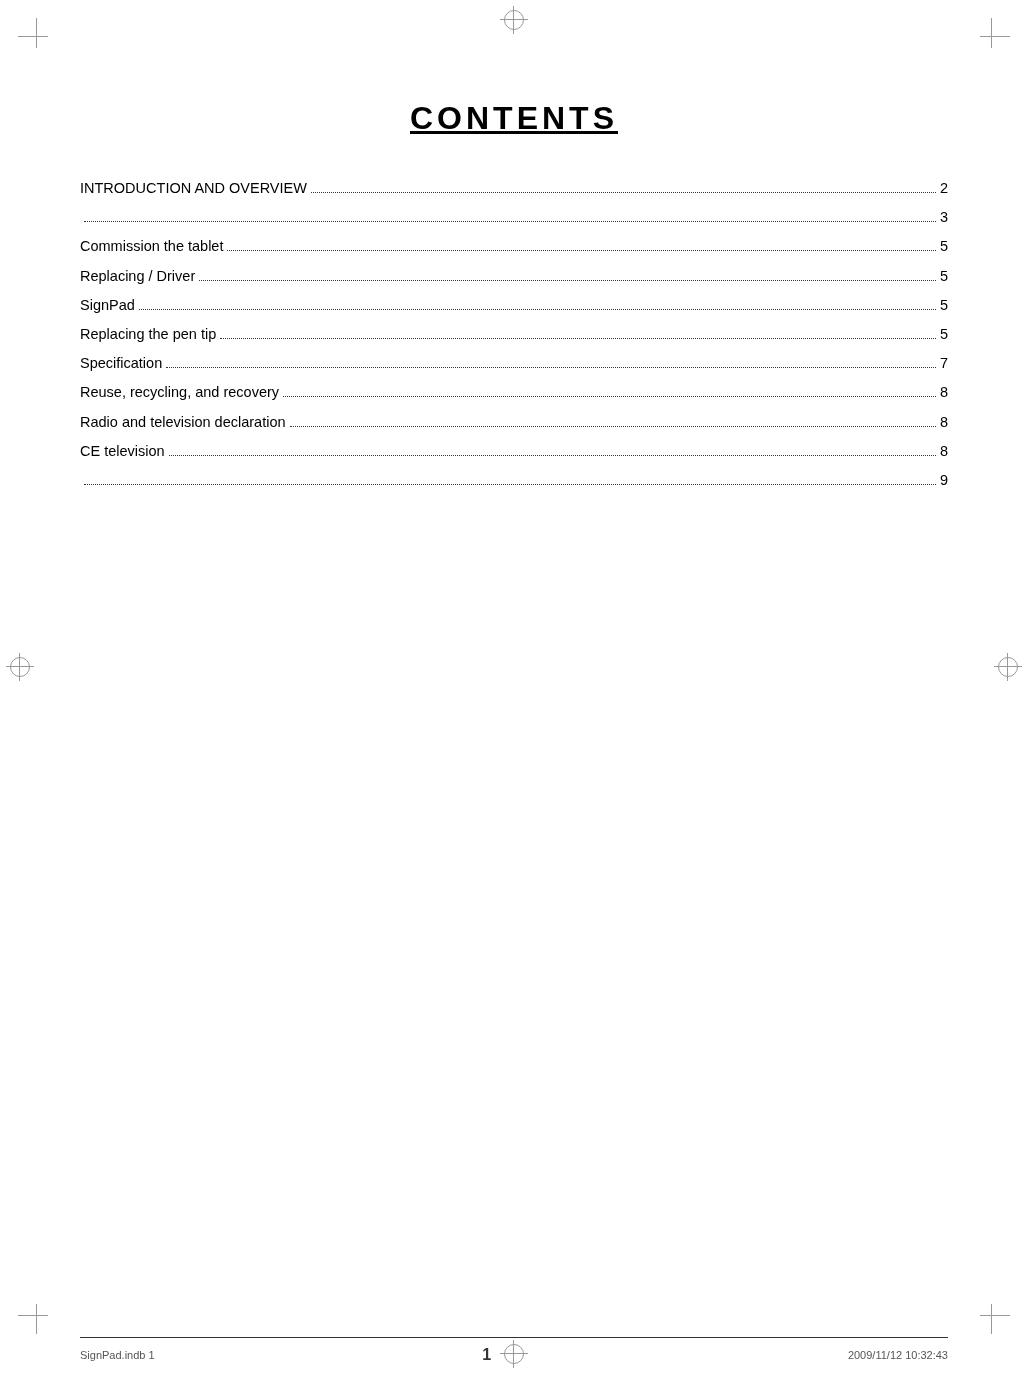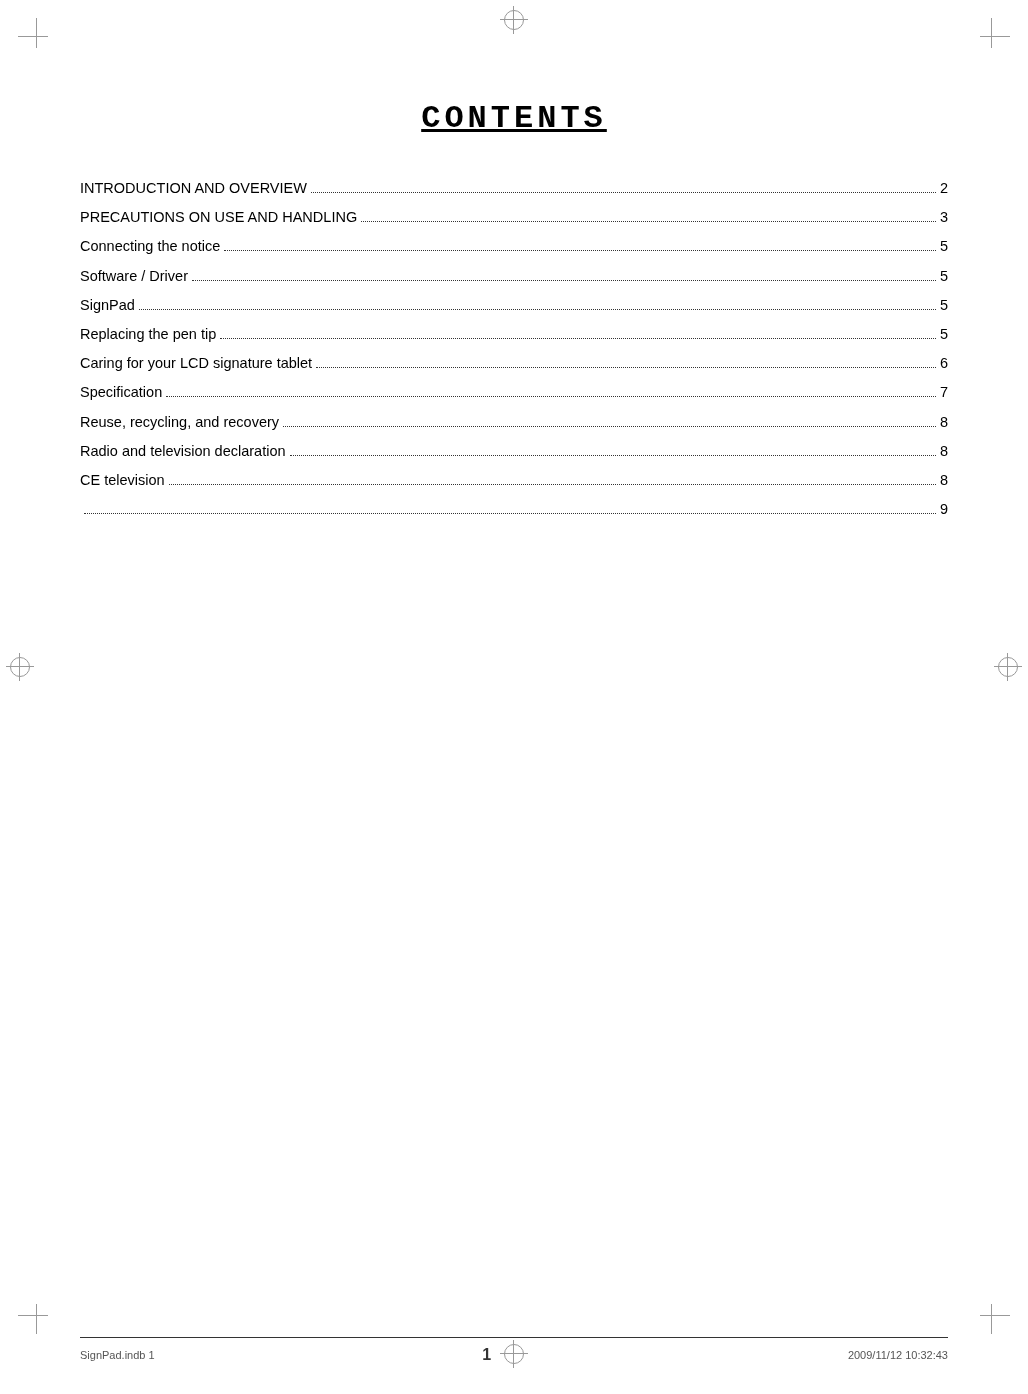--- a/index.html
+++ b/index.html
@@ -185,21 +185,21 @@
       bottom: 80px;
     }
 
     .page-title {
       text-align: center;
       font-size: 32px;
       font-weight: bold;
       letter-spacing: 4px;
       text-decoration: underline;
       margin-bottom: 40px;
-      font-family: Liberation Mono, monospace;
+      font-family: Liberation Sans, sans-serif;
     }
 
     .toc-list {
       list-style: none;
       margin-top: 10px;
     }
 
     .toc-item {
       display: flex;
       align-items: baseline;
@@ -305,48 +305,42 @@
 
     <h1 class="page-title">CONTENTS</h1>
 
     <ul class="toc-list">
     <li class="toc-item">
           <span class="toc-item-label">INTRODUCTION AND OVERVIEW</span>
           <span class="toc-item-dots"></span>
           <span class="toc-item-page">2</span>
         </li>
         <li class="toc-item">
-          <span class="toc-item-label">PRECAUTIONS ON USE AND HANDLING</span>
           <span class="toc-item-dots"></span>
           <span class="toc-item-page">3</span>
         </li>
         <li class="toc-item">
-          <span class="toc-item-label">Connecting the notice</span>
+          <span class="toc-item-label">Commission the tablet</span>
           <span class="toc-item-dots"></span>
           <span class="toc-item-page">5</span>
         </li>
         <li class="toc-item">
-          <span class="toc-item-label">Software / Driver</span>
+          <span class="toc-item-label">Replacing / Driver</span>
           <span class="toc-item-dots"></span>
           <span class="toc-item-page">5</span>
         </li>
         <li class="toc-item">
           <span class="toc-item-label">SignPad</span>
           <span class="toc-item-dots"></span>
           <span class="toc-item-page">5</span>
         </li>
         <li class="toc-item">
           <span class="toc-item-label">Replacing the pen tip</span>
           <span class="toc-item-dots"></span>
           <span class="toc-item-page">5</span>
-        </li>
-        <li class="toc-item">
-          <span class="toc-item-label">Caring for your LCD signature tablet</span>
-          <span class="toc-item-dots"></span>
-          <span class="toc-item-page">6</span>
         </li>
         <li class="toc-item">
           <span class="toc-item-label">Specification</span>
           <span class="toc-item-dots"></span>
           <span class="toc-item-page">7</span>
         </li>
         <li class="toc-item">
           <span class="toc-item-label">Reuse, recycling, and recovery</span>
           <span class="toc-item-dots"></span>
           <span class="toc-item-page">8</span>

